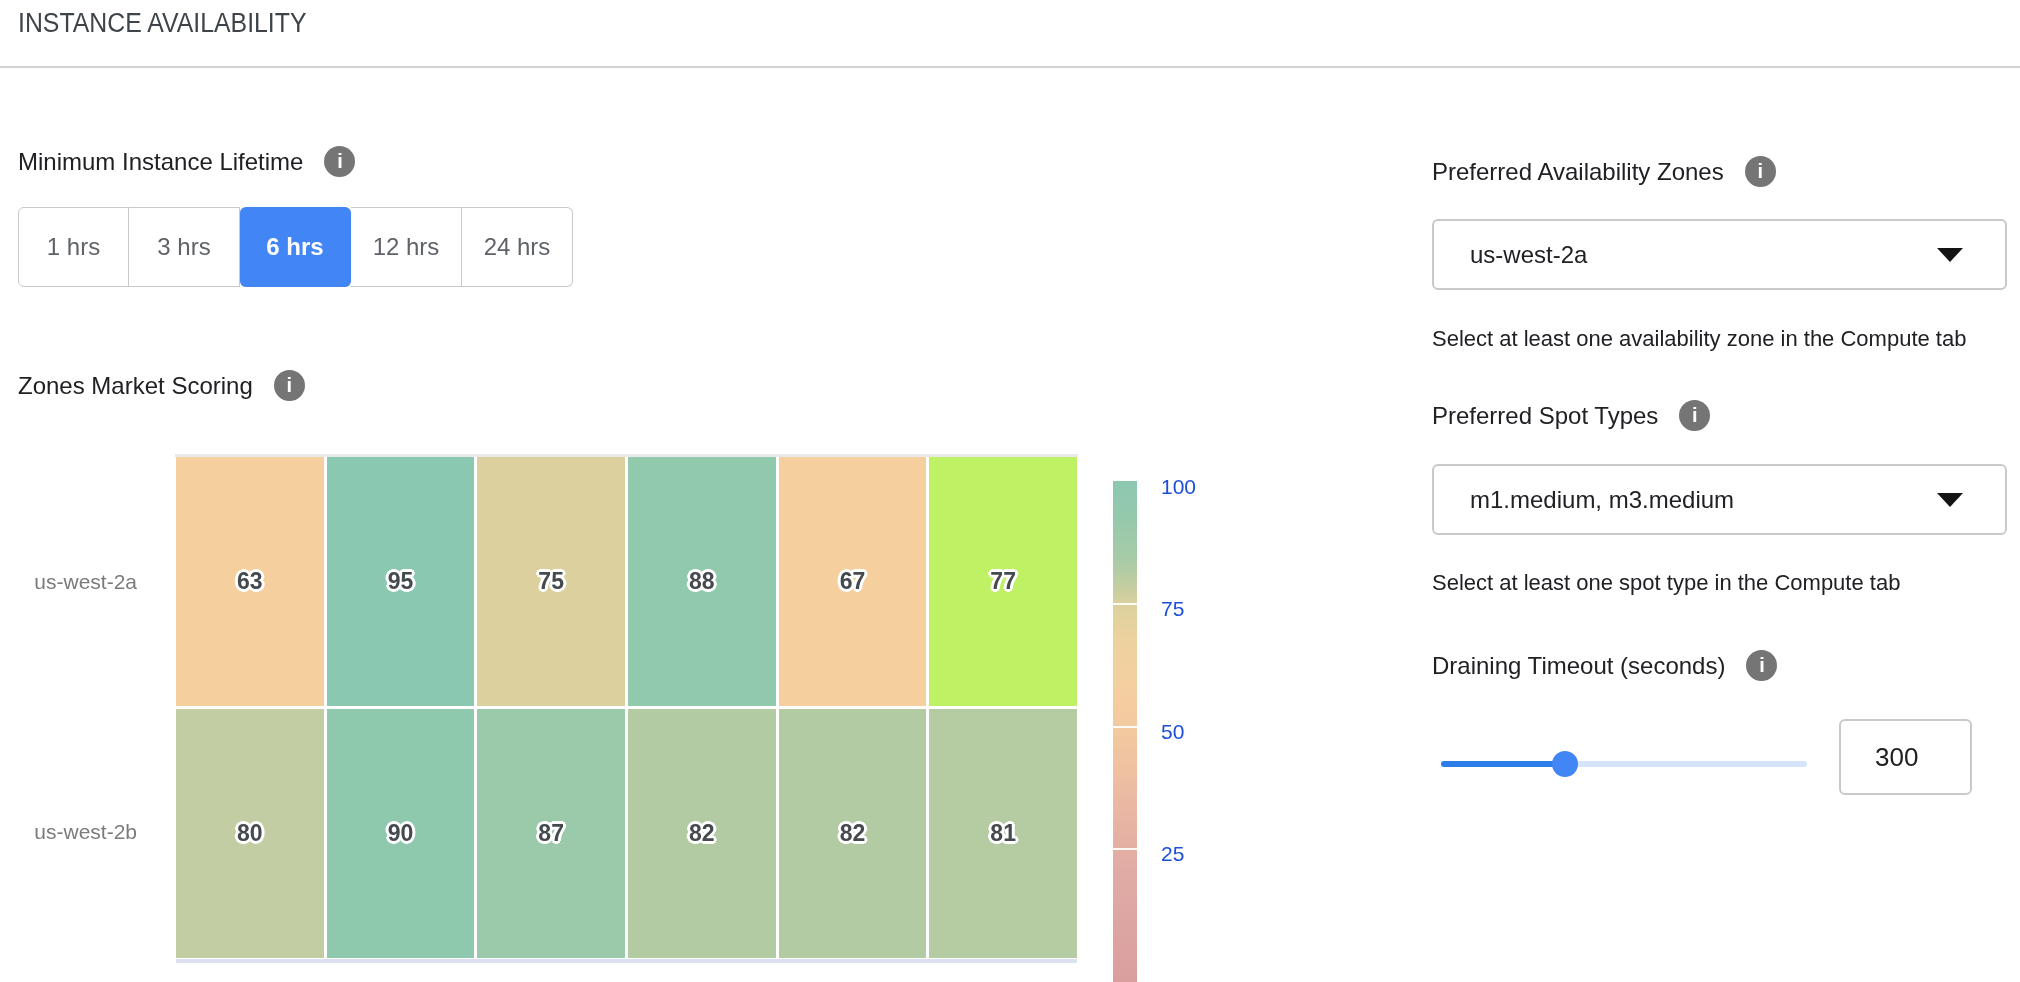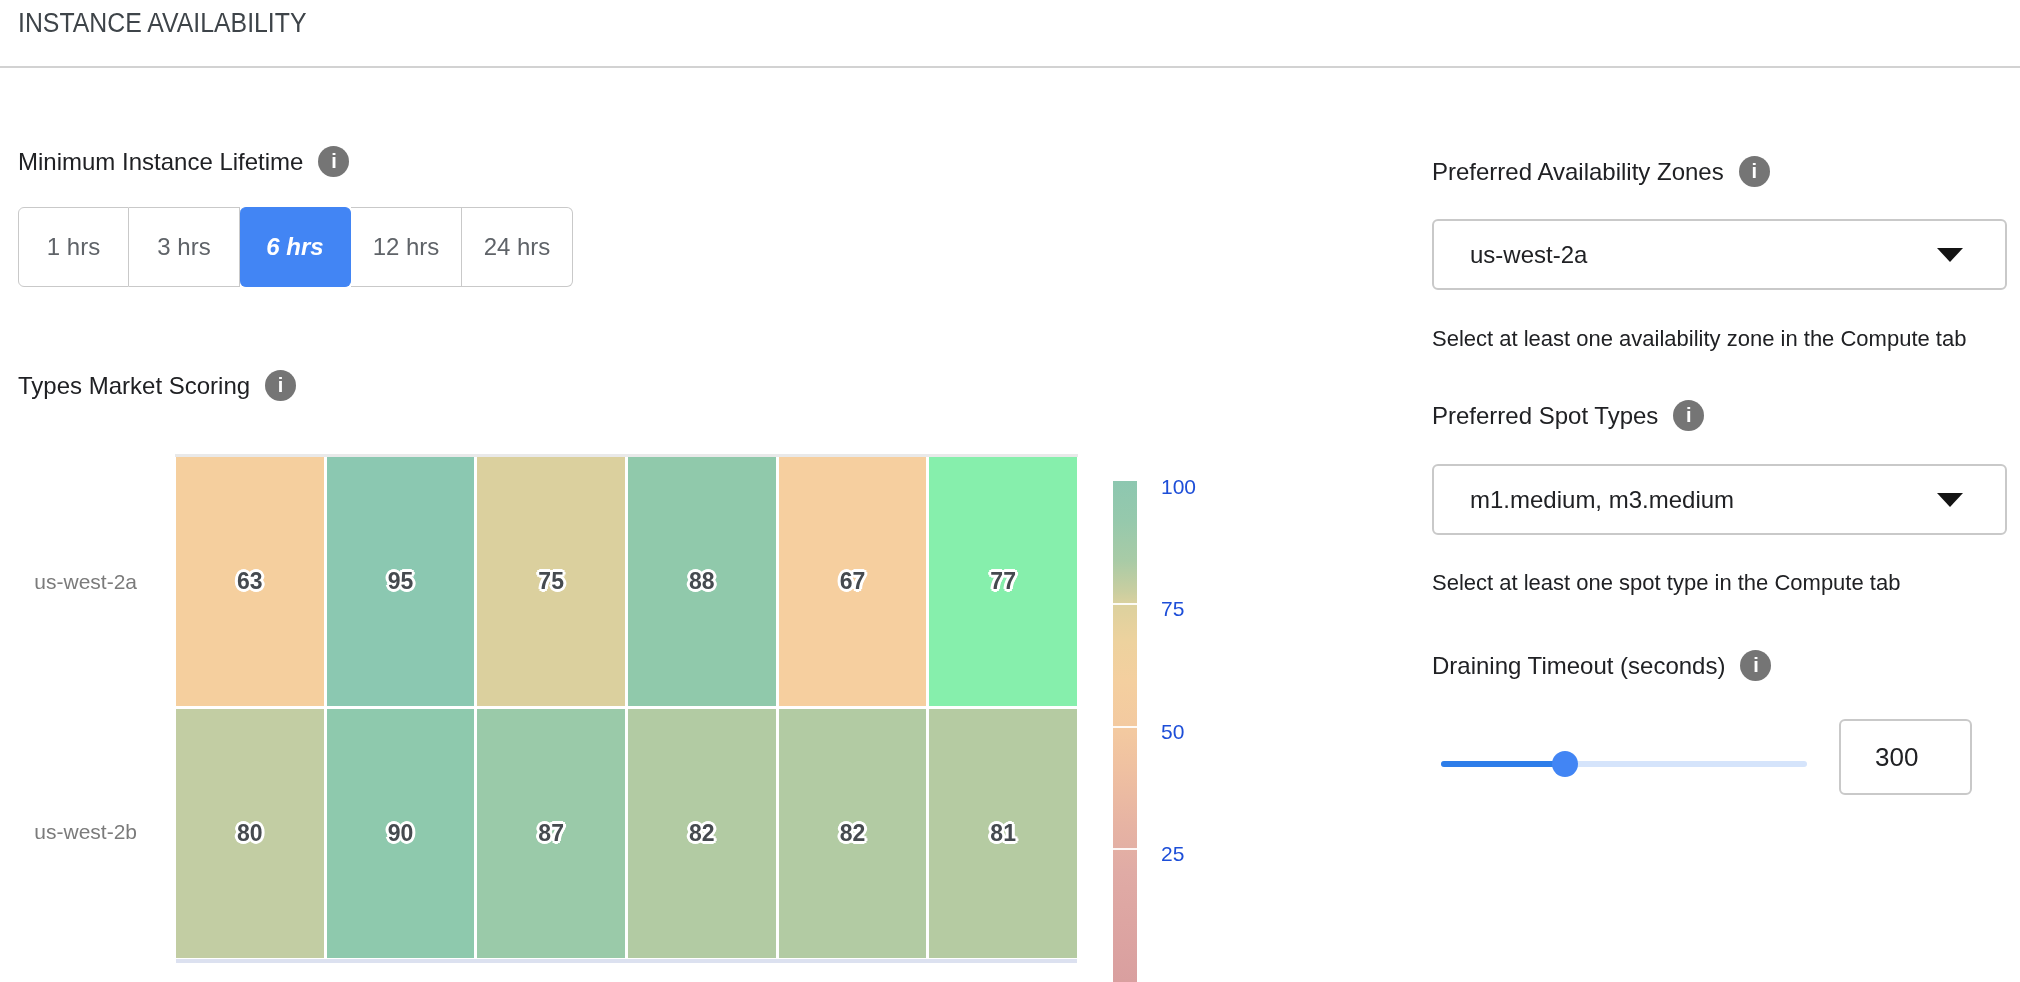--- a/index.html
+++ b/index.html
@@ -8,37 +8,37 @@
     font-family:"Liberation Sans",sans-serif;overflow:hidden;color:#202124;
   }
   
   .page-title{
     position:absolute;left:18px;top:8px;font-size:27px;color:#3e4449;
     transform:scaleX(0.92);transform-origin:left center;letter-spacing:0px;white-space:nowrap;
   }
   .header-divider{position:absolute;left:0;top:66px;width:2020px;height:2px;background:#d2d2d2;}
 
   
-  .field-label{position:absolute;display:flex;align-items:center;gap:15px;font-size:24px;color:#202124;white-space:nowrap;}
+  .field-label{position:absolute;display:flex;align-items:center;gap:21px;font-size:24px;color:#202124;white-space:nowrap;}
   .info-icon{
     width:31px;height:31px;border-radius:50%;background:#757575;color:#ffffff;
     display:inline-flex;align-items:center;justify-content:center;
     font-size:20px;font-weight:bold;flex:0 0 auto;
   }
 
   
   .btn-group{position:absolute;left:18px;top:207px;display:flex;}
   .seg-btn{
     width:111px;height:80px;background:#ffffff;border:1px solid #c9c9c9;border-left:none;
     display:flex;align-items:center;justify-content:center;
     font-family:"Liberation Sans",sans-serif;font-size:24px;color:#5f6368;padding:0;cursor:pointer;
   }
   .seg-btn:first-child{border-left:1px solid #c9c9c9;border-radius:6px 0 0 6px;}
   .seg-btn:last-child{border-radius:0 6px 6px 0;}
-  .seg-btn.selected{background:#4285f4;border-color:#4285f4;color:#ffffff;font-weight:bold;border-radius:6px;font-style:italic;}
+  .seg-btn.selected{background:#4285f4;border-color:#4285f4;color:#ffffff;font-weight:bold;border-radius:6px;}
 
   
   .hm-topline{position:absolute;left:175px;top:454px;width:903px;height:3px;background:#e9e9e9;}
   .hm-grid{
     position:absolute;left:176px;top:457px;width:901px;height:501px;
     display:grid;grid-template-columns:repeat(6,1fr);grid-template-rows:1fr 1fr;gap:3px;
   }
   .hm-cell{
     display:flex;align-items:center;justify-content:center;
     font-size:23px;font-weight:600;color:#454a4f;
@@ -87,34 +87,34 @@
 
   <div class="btn-group">
     <button class="seg-btn">1 hrs</button>
     <button class="seg-btn">3 hrs</button>
     <button class="seg-btn selected">6 hrs</button>
     <button class="seg-btn">12 hrs</button>
     <button class="seg-btn">24 hrs</button>
   </div>
 
   <div class="field-label" style="left:18px;top:370px;">
-    <span>Types Market Scoring</span>
+    <span>Zones Market Scoring</span>
     <span class="info-icon">i</span>
   </div>
 
   <div class="hm-topline"></div>
   <div class="hm-rowlabel" style="top:570px;">us-west-2a</div>
   <div class="hm-rowlabel" style="top:820px;">us-west-2b</div>
   <div class="hm-grid">
       <div class="hm-cell" style="background: rgb(245, 207, 158);">63</div>
       <div class="hm-cell" style="background: rgb(139, 200, 177);">95</div>
       <div class="hm-cell" style="background: rgb(219, 208, 158);">75</div>
       <div class="hm-cell" style="background: rgb(144, 201, 171);">88</div>
       <div class="hm-cell" style="background: rgb(246, 207, 159);">67</div>
-      <div class="hm-cell" style="background: #86efac; text-align: center;">77</div>
+      <div class="hm-cell" style="background: #bef264; text-align: center;">77</div>
       <div class="hm-cell" style="background: rgb(194, 205, 163); text-align: right;">80</div>
       <div class="hm-cell" style="background: rgb(142, 201, 173);">90</div>
       <div class="hm-cell" style="background: rgb(154, 202, 169);">87</div>
       <div class="hm-cell" style="background: rgb(178, 203, 163);">82</div>
       <div class="hm-cell" style="background: rgb(178, 203, 163);">82</div>
       <div class="hm-cell" style="background: rgb(181, 203, 162);">81</div>
     </div>
   <div class="hm-bottomline"></div>
 
   <div class="cbar" style="background: linear-gradient(rgb(141, 199, 176) 0%, rgb(150, 201, 172) 8%, rgb(169, 203, 166) 16%, rgb(201, 206, 160) 22%, rgb(221, 209, 158) 25%, rgb(237, 210, 158) 32%, rgb(244, 207, 159) 40%, rgb(243, 201, 160) 50%, rgb(239, 192, 161) 58%, rgb(231, 180, 163) 68%, rgb(224, 171, 165) 78%, rgb(221, 165, 162) 88%, rgb(217, 159, 159) 100%);"></div>

